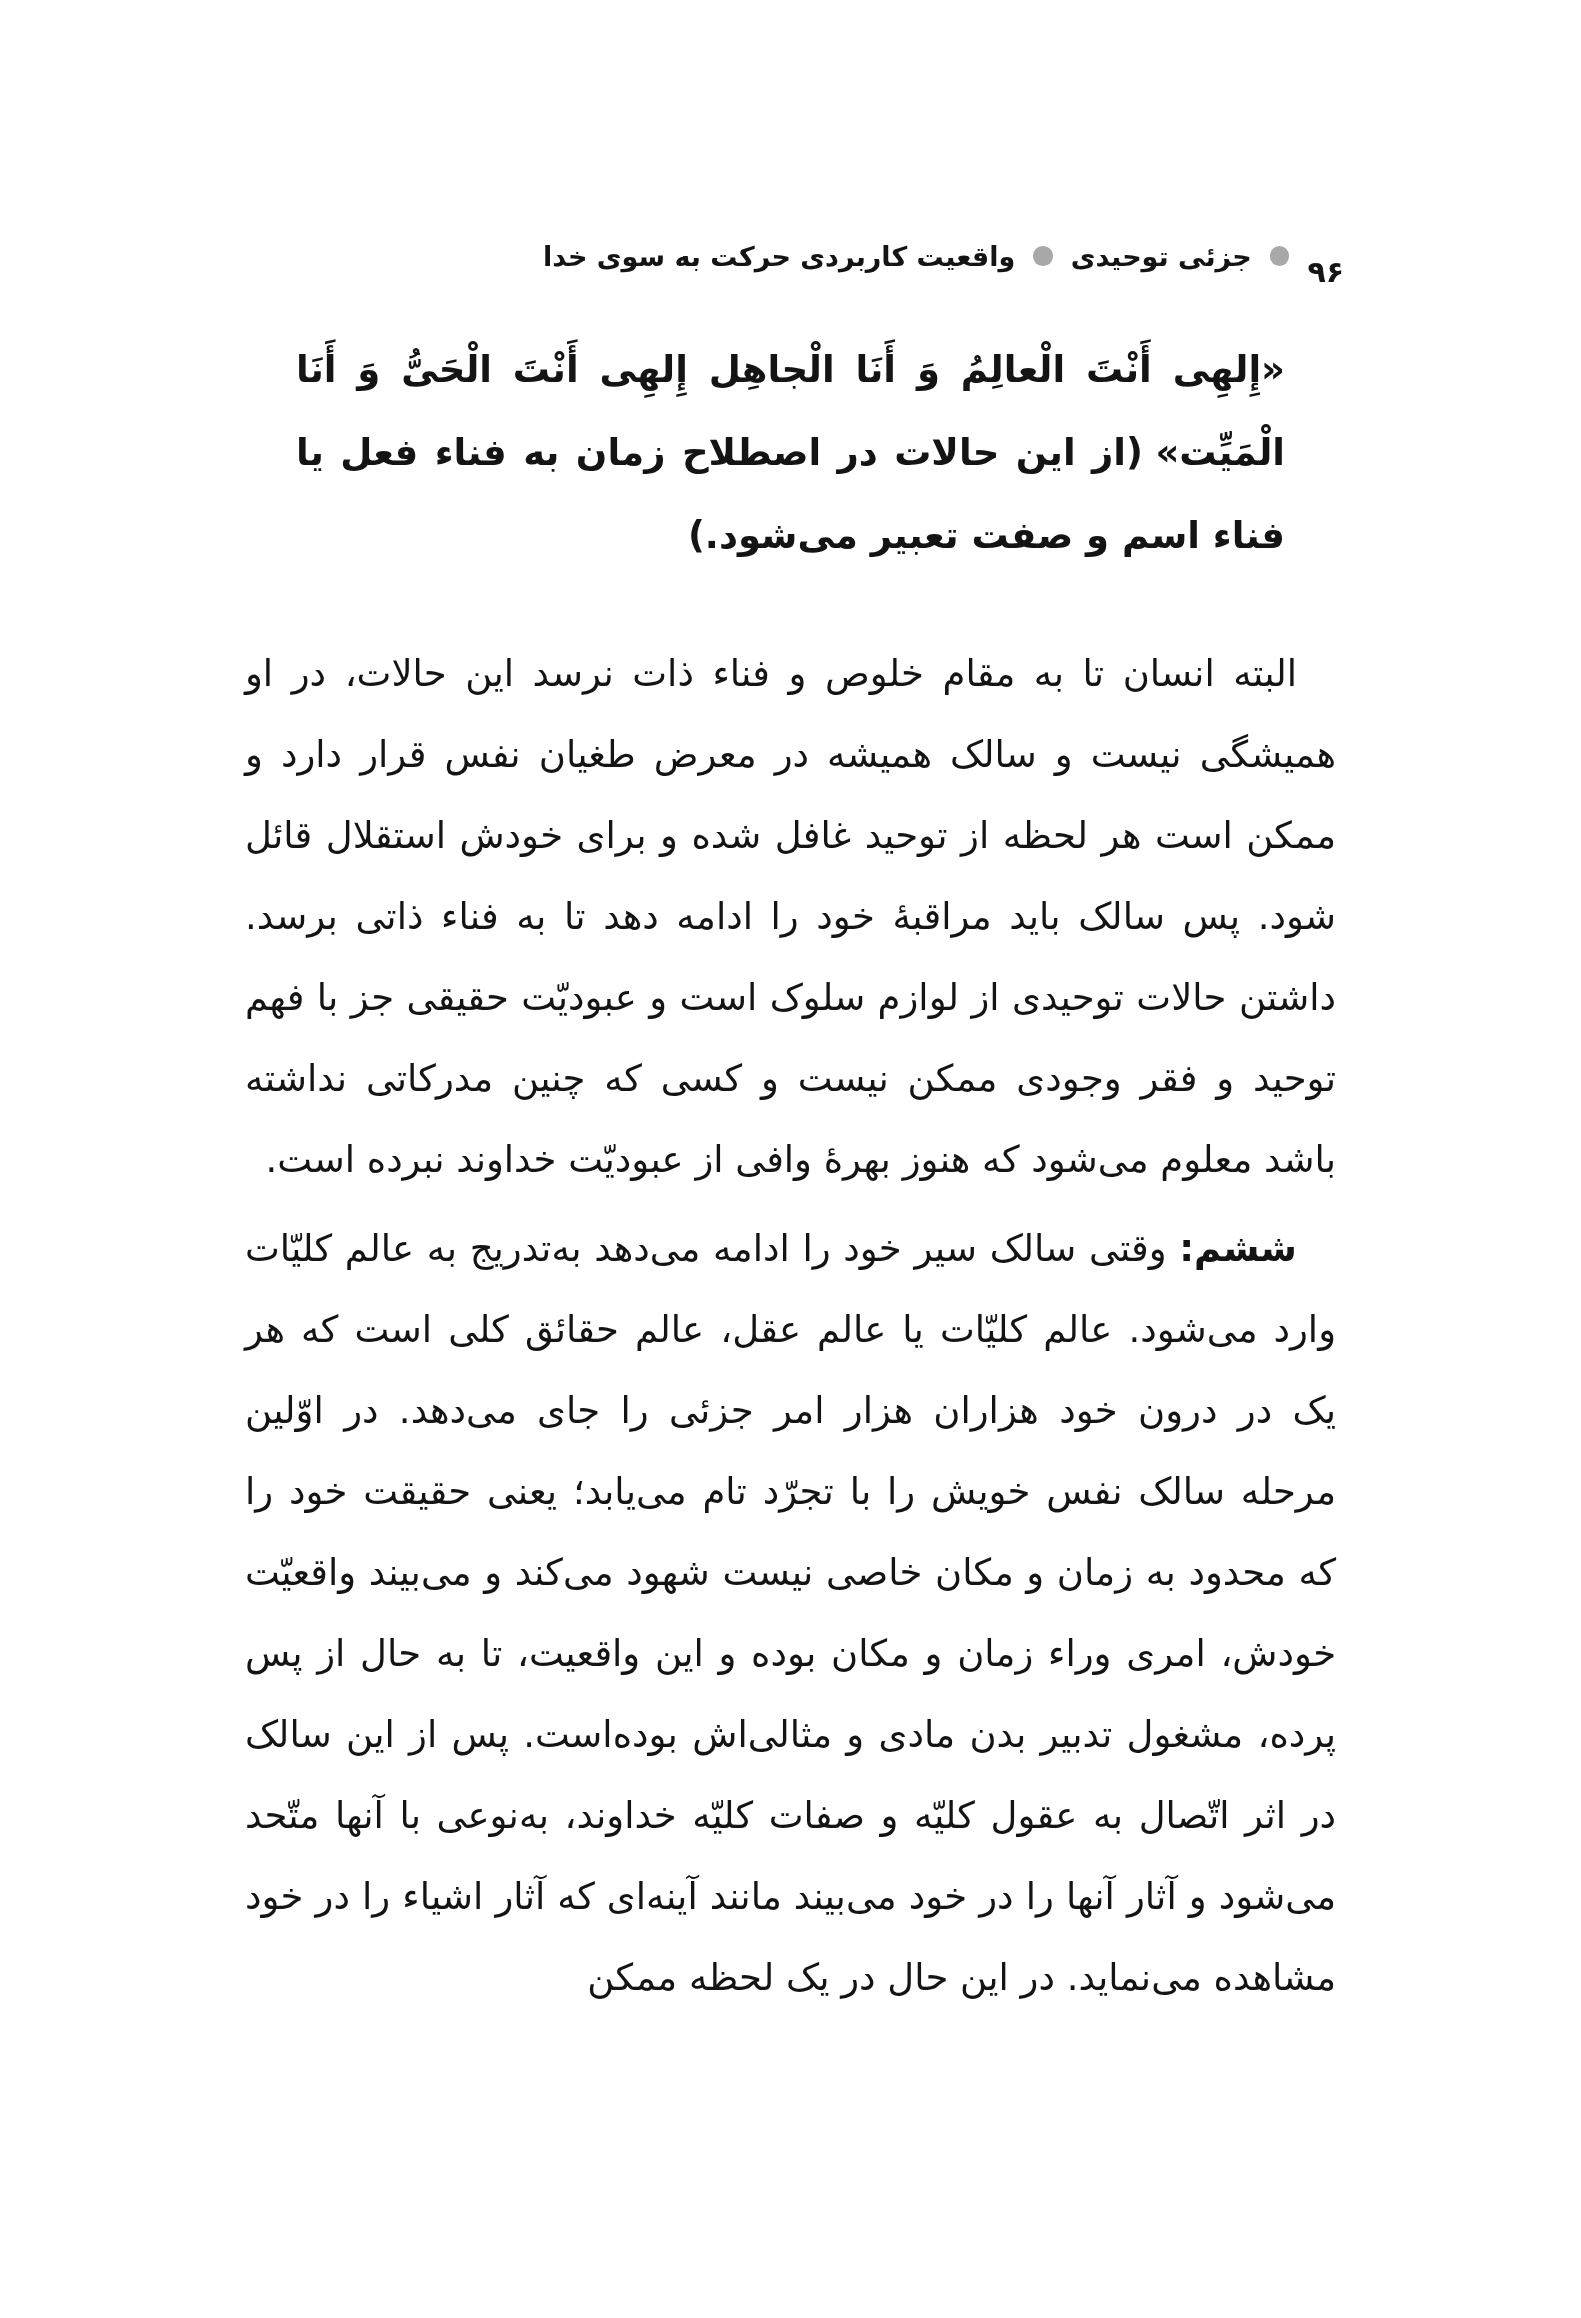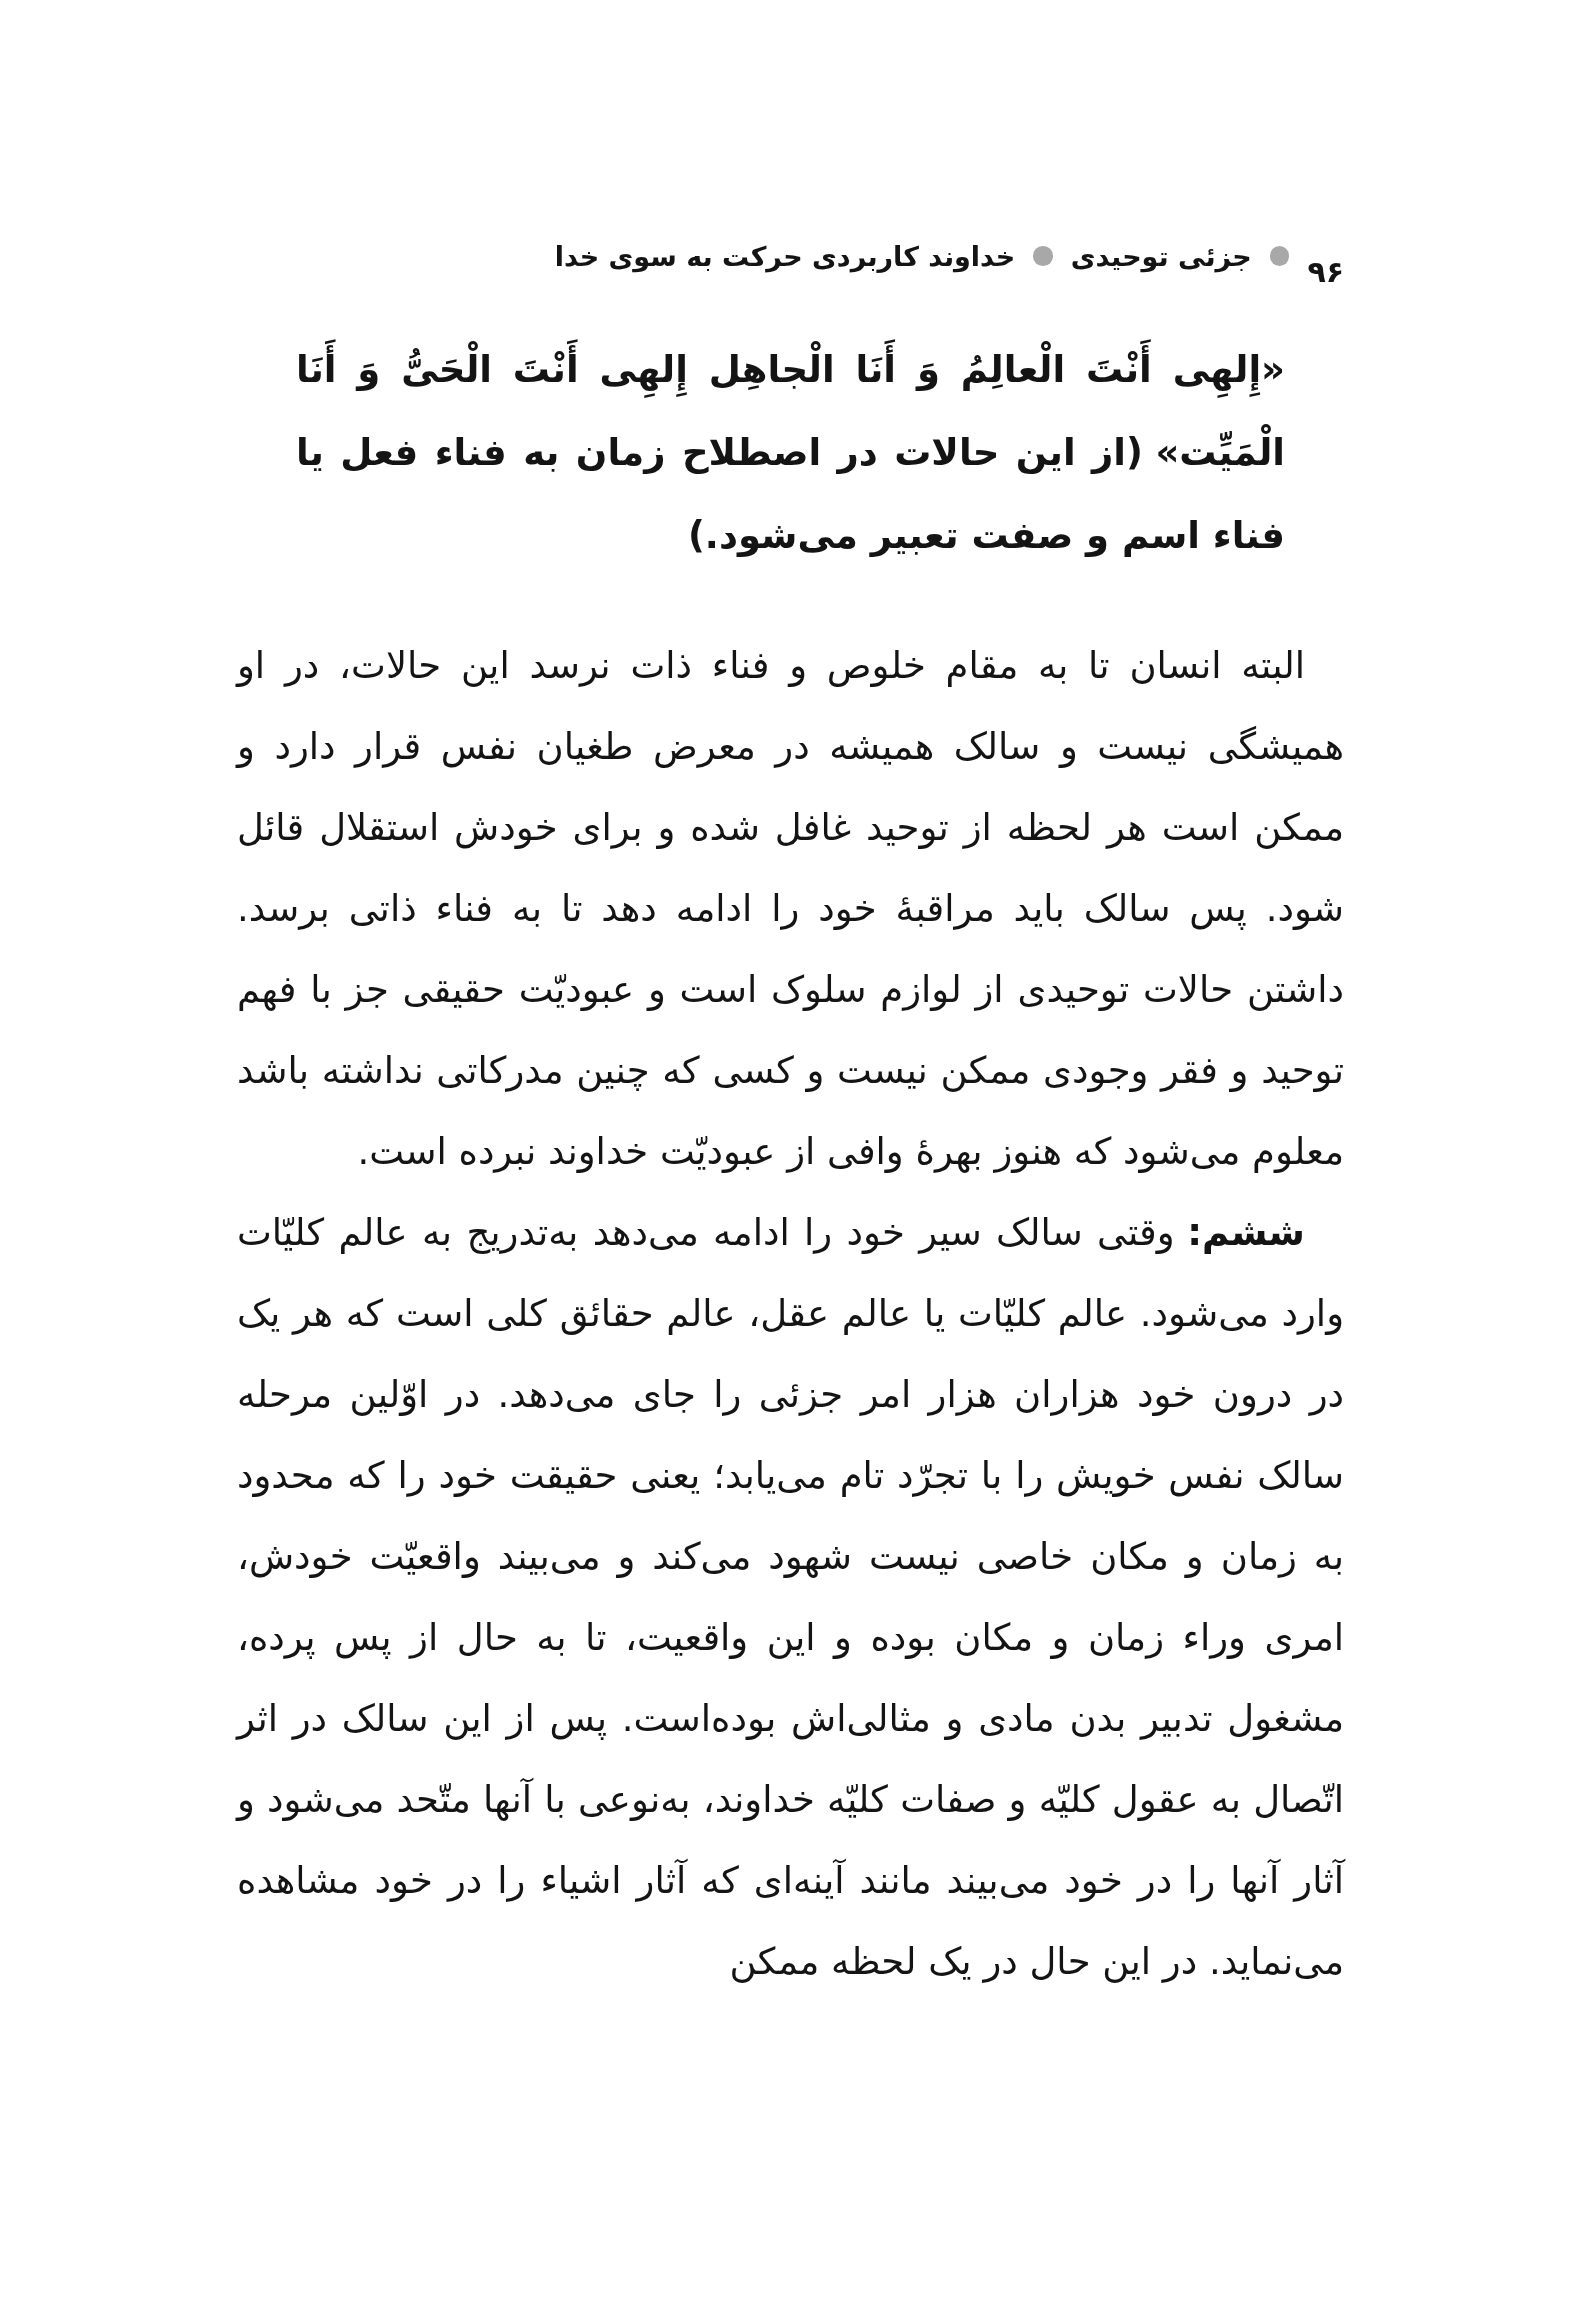--- a/index.html
+++ b/index.html
@@ -62,38 +62,38 @@
     top: 625px;
     right: 237px;
     left: 237px;
     font-size: 37px;
     line-height: 81px;
     text-align: justify;
     text-justify: inter-word;
   }
   .body-text p {
     text-indent: 39px;
-    margin: 0;
+    margin: 8px;
   }
   .lead {
     font-weight: bold;
     margin-left: 12.5px;
   }
 </style>
 </head>
 <body>
 
 <div class="page" style="background: rgb(255, 255, 255); color: rgb(20, 20, 20);">
 
   <div class="running-head">
     <span class="page-number">۹۶</span>
     <span class="bullet" title="bullet-dot" style="background: rgb(168, 168, 168);"></span>
     <span class="head-title">جزئی توحیدی</span>
     <span class="bullet" title="bullet-dot" style="background: rgb(168, 168, 168);"></span>
-    <span class="head-title">خداوند کاربردی حرکت به سوی خدا</span>
+    <span class="head-title">واقعیت کاربردی حرکت به سوی خدا</span>
   </div>
 
   <div class="quote">
     <span class="quote-arabic">«إِلهِی أَنْتَ الْعالِمُ وَ أَنَا الْجاهِل إِلهِی أَنْتَ الْحَیُّ وَ أَنَا الْمَیِّت»</span><span class="quote-comment">(از این حالات در اصطلاح زمان به فناء فعل یا فناء اسم و صفت تعبیر می‌شود.)</span>
   </div>
 
   <div class="body-text">
     <p><span>البته انسان تا به مقام خلوص و فناء ذات نرسد این حالات، در او همیشگی نیست و سالک همیشه در معرض طغیان نفس قرار دارد و ممکن است هر لحظه از توحید غافل شده و برای خودش استقلال قائل شود. پس سالک باید مراقبهٔ خود را ادامه دهد تا به فناء ذاتی برسد. داشتن حالات توحیدی از لوازم سلوک است و عبودیّت حقیقی جز با فهم توحید و فقر وجودی ممکن نیست و کسی که چنین مدرکاتی نداشته باشد معلوم می‌شود که هنوز بهرهٔ وافی از عبودیّت خداوند نبرده است.</span></p>
     <p><span class="lead">ششم:</span><span>وقتی سالک سیر خود را ادامه می‌دهد به‌تدریج به عالم کلیّات وارد می‌شود. عالم کلیّات یا عالم عقل، عالم حقائق کلی است که هر یک در درون خود هزاران هزار امر جزئی را جای می‌دهد. در اوّلین مرحله سالک نفس خویش را با تجرّد تام می‌یابد؛ یعنی حقیقت خود را که محدود به زمان و مکان خاصی نیست شهود می‌کند و می‌بیند واقعیّت خودش، امری وراء زمان و مکان بوده و این واقعیت، تا به حال از پس پرده، مشغول تدبیر بدن مادی و مثالی‌اش بوده‌است. پس از این سالک در اثر اتّصال به عقول کلیّه و صفات کلیّه خداوند، به‌نوعی با آنها متّحد می‌شود و آثار آنها را در خود می‌بیند مانند آینه‌ای که آثار اشیاء را در خود مشاهده می‌نماید. در این حال در یک لحظه ممکن</span></p>
   </div>

